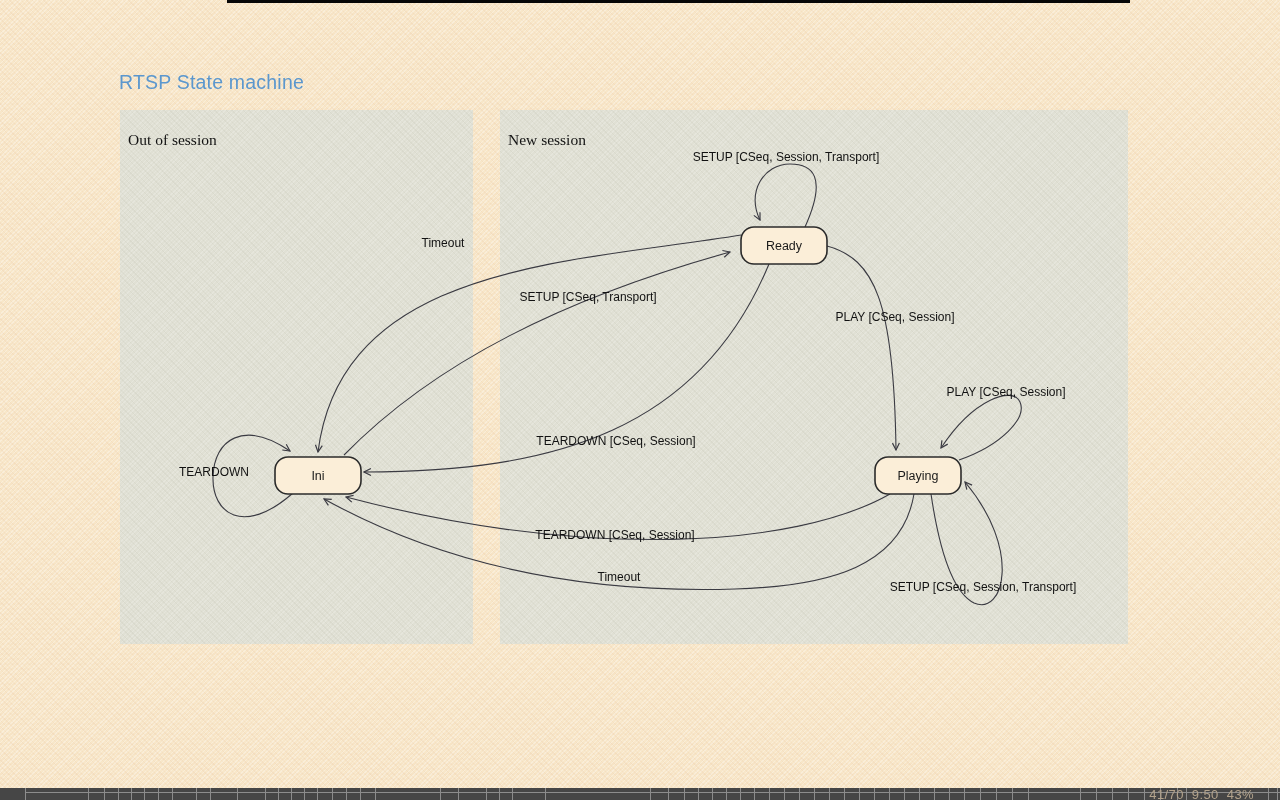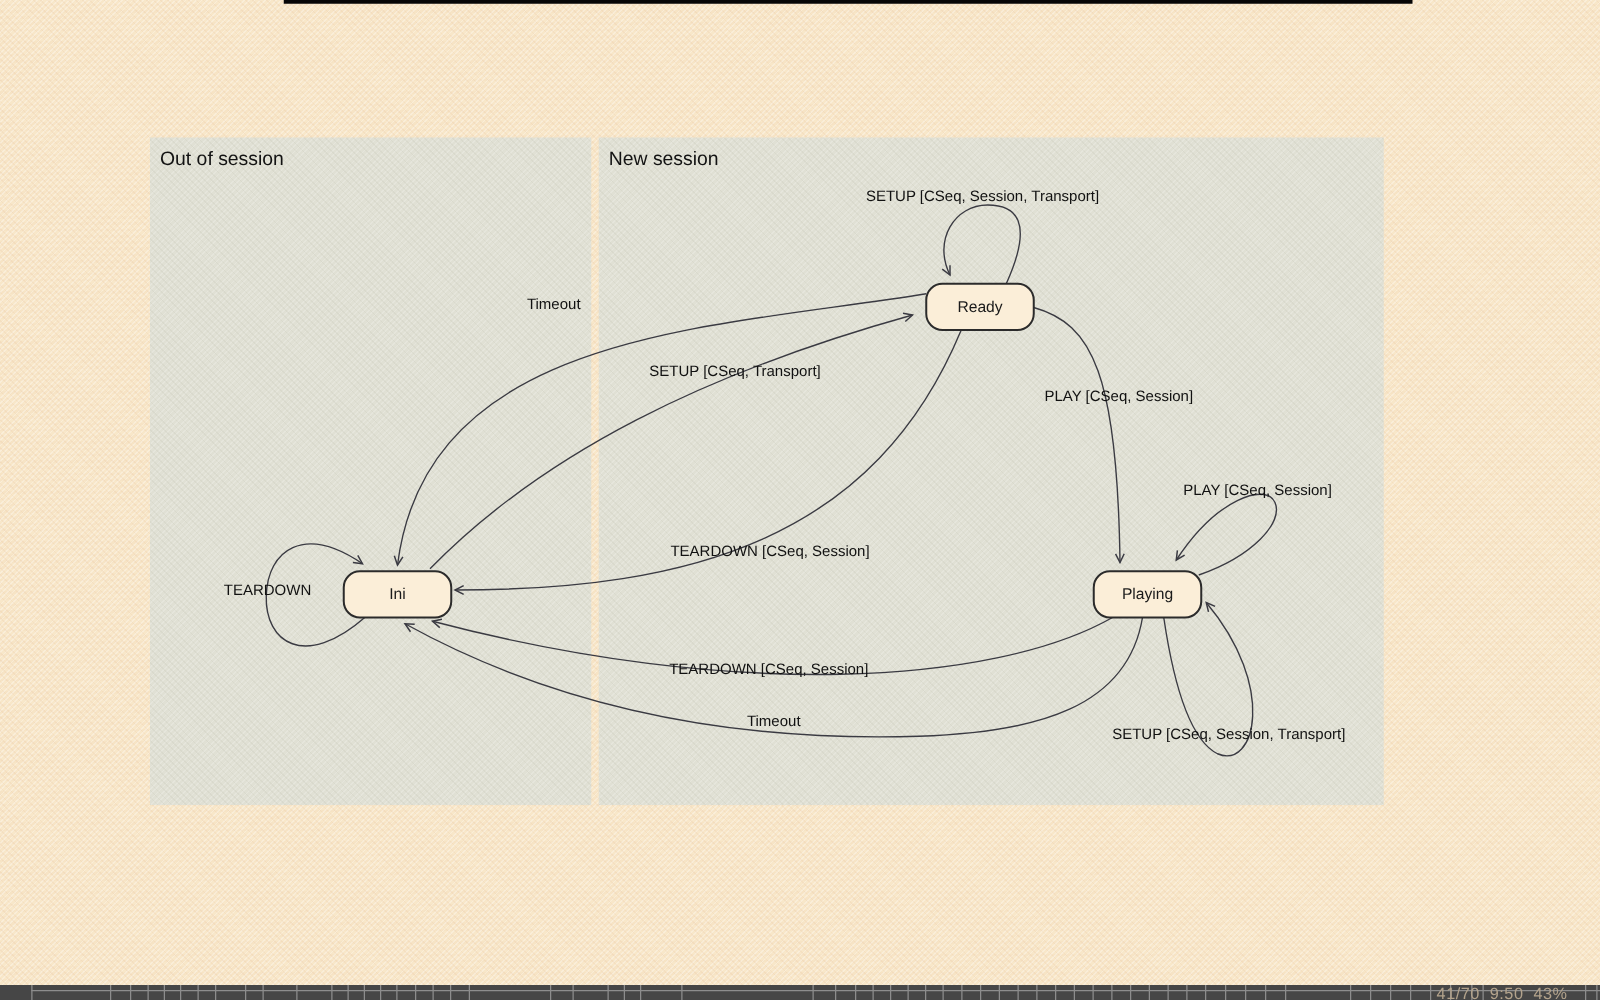--- a/index.html
+++ b/index.html
@@ -18,24 +18,24 @@
     font-size:19.5px;color:#5b97ce;letter-spacing:0.2px;
   }
   .panel{
     position:absolute;top:110px;height:534px;
     background-color:#e0e0d4;
     background-image:
       repeating-linear-gradient(45deg, rgba(158,158,138,0.10) 0 1px, transparent 1px 4px),
       repeating-linear-gradient(-45deg, rgba(255,255,255,0.18) 0 1px, transparent 1px 3px);
   }
   .panel-out{left:120px;width:353px;}
-  .panel-new{left:479px;width:628px;}
+  .panel-new{left:500px;width:628px;}
   .panel-header{
-    display:block;padding:9px 0 0 8px;
-    font-size:15.5px;color:#131313;
+    display:block;padding:21px 0 0 8px;
+    font-size:15.5px;color:#131313;font-family:Liberation Serif, serif;
   }
   svg.diagram{position:absolute;left:0;top:0;}
   .edge{fill:none;stroke:#3a3a42;stroke-width:1.1px;}
   .state-box{fill:#fbeed8;stroke:#2b2b2b;stroke-width:1.6px;}
   .state-label{font-size:12.5px;fill:#1a1a1a;text-anchor:middle;}
   .edge-label{font-size:12px;fill:#111111;text-anchor:middle;}
   .status-bar{
     position:absolute;left:0;bottom:0;width:1280px;height:12px;
     background:#464646;
   }
@@ -47,20 +47,21 @@
     font-size:13px;line-height:9px;color:#b3a38c;letter-spacing:0.4px;white-space:pre;
   }
 </style>
 </head>
 <body>
 
 <div id="screen">
 
   <div class="top-rule"></div>
 
+  <div class="page-title">RTSP State machine</div>
 
   <div class="panel panel-out">
     <span class="panel-header">Out of session</span>
   </div>
 
   <div class="panel panel-new">
     <span class="panel-header">New session</span>
   </div>
 
   <svg class="diagram" width="1280" height="800" viewBox="0 0 1280 800">

